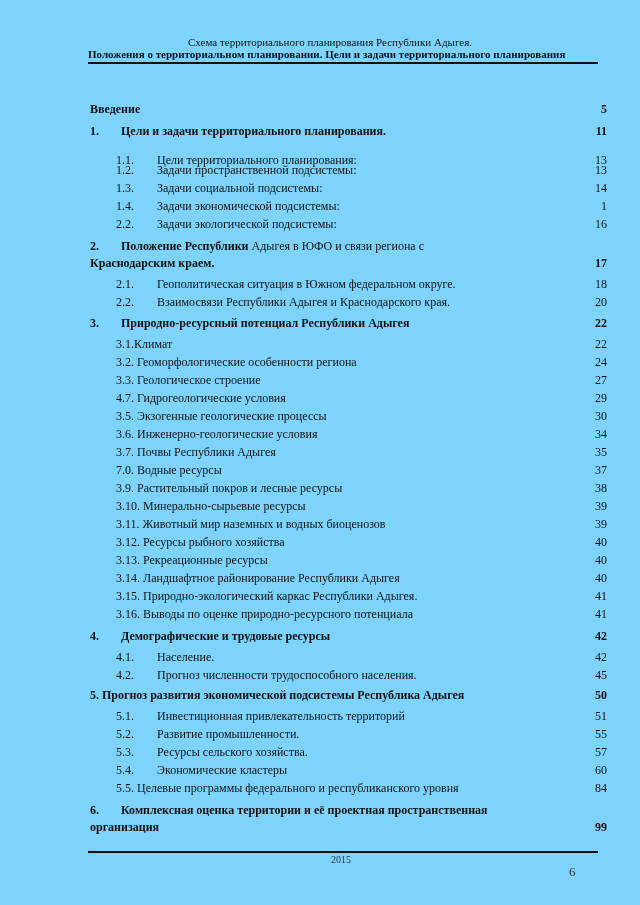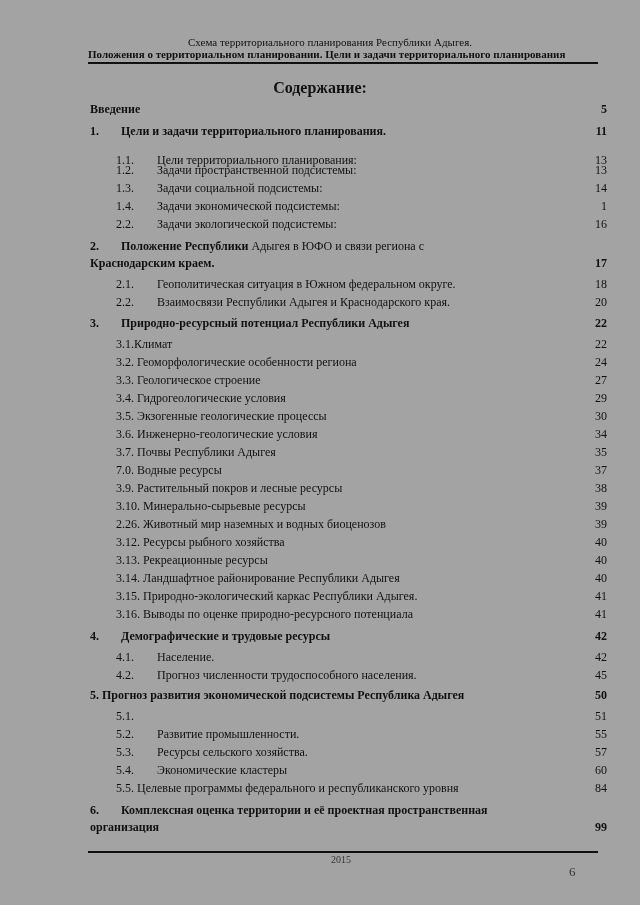--- a/index.html
+++ b/index.html
@@ -1,18 +1,18 @@
 <!DOCTYPE html>
 <html><head>
 <meta charset="utf-8">
 <style>
   html, body { margin: 0; padding: 0; background: #ffffff; }
   body { width: 640px; height: 905px; position: relative; overflow: hidden;
          font-family: "Liberation Serif", "DejaVu Serif", serif; color: #111; }
-  .page { position: absolute; left: 0; top: 0; width: 640px; height: 905px; background: #a3a3a3; }
+  .page { position: absolute; left: 0; top: 0; width: 640px; height: 905px; background: #7dd3fc; }
   .hdr { position: absolute; left: 88px; width: 472px; text-align: right; font-size: 11px; line-height: 13px; white-space: nowrap; }
   .hdr1 { top: 36px; text-align: center; left: 100px; width: 460px; }
   .hdr2 { top: 48px; font-weight: bold; }
   .rule { position: absolute; left: 88px; width: 510px; background: #111; }
   .rule-top { top: 62px; height: 2px; }
   .rule-bot { top: 851px; height: 2px; }
   .toc-title { position: absolute; top: 79px; left: 0; width: 640px; text-align: center;
                font-size: 16px; font-weight: bold; }
   .row { position: absolute; left: 0; width: 640px; height: 17px; font-size: 12px; line-height: 16px; white-space: nowrap; }
   .row .num, .row .txt, .row .pg { position: absolute; top: 0; }
@@ -31,21 +31,20 @@
 </style>
 </head>
 <body>
 
 <div class="page">
 
   <div class="hdr hdr1">Схема территориального планирования Республики Адыгея.</div>
   <div class="hdr hdr2">Положения о территориальном планировании. Цели и задачи территориального планирования</div>
   <div class="rule rule-top"></div>
 
-  <div class="toc-title">Содержание:</div>
 
   <div class="row bold" style="top:101px">
     <span class="num">Введение</span>
     <span class="pg">5</span>
   </div>
 
   <div class="row bold" style="top:123px">
     <span class="num">1.</span>
     <span class="txt">Цели и задачи территориального планирования.</span>
     <span class="pg">11</span>
@@ -106,21 +105,21 @@
     </div>
   <div class="row flat" style="top:354px">
       <span class="txt">3.2. Геоморфологические особенности региона</span>
       <span class="pg">24</span>
     </div>
   <div class="row flat" style="top:372px">
       <span class="txt">3.3. Геологическое строение</span>
       <span class="pg">27</span>
     </div>
   <div class="row flat" style="top:390px">
-      <span class="txt">3.4. Гидрогеологические условия</span>
+      <span class="txt">4.7. Гидрогеологические условия</span>
       <span class="pg">29</span>
     </div>
   <div class="row flat" style="top:408px">
       <span class="txt">3.5. Экзогенные геологические процессы</span>
       <span class="pg">30</span>
     </div>
   <div class="row flat" style="top:426px">
       <span class="txt">3.6. Инженерно-геологические условия</span>
       <span class="pg">34</span>
     </div>
@@ -134,21 +133,21 @@
     </div>
   <div class="row flat" style="top:480px">
       <span class="txt">3.9. Растительный покров и лесные ресурсы</span>
       <span class="pg">38</span>
     </div>
   <div class="row flat" style="top:498px">
       <span class="txt">3.10. Минерально-сырьевые ресурсы</span>
       <span class="pg">39</span>
     </div>
   <div class="row flat" style="top:516px">
-      <span class="txt">2.26. Животный мир наземных и водных биоценозов</span>
+      <span class="txt">3.11. Животный мир наземных и водных биоценозов</span>
       <span class="pg">39</span>
     </div>
   <div class="row flat" style="top:534px">
       <span class="txt">3.12. Ресурсы рыбного хозяйства</span>
       <span class="pg">40</span>
     </div>
   <div class="row flat" style="top:552px">
       <span class="txt">3.13. Рекреационные ресурсы</span>
       <span class="pg">40</span>
     </div>
@@ -180,20 +179,21 @@
     <span class="txt">Прогноз численности трудоспособного населения.</span>
     <span class="pg">45</span>
   </div>
 
   <div class="row bold flat5" style="top:687px">
     <span class="txt">5. Прогноз развития экономической подсистемы Республика Адыгея</span>
     <span class="pg">50</span>
   </div>
   <div class="row sub" style="top:708px">
     <span class="num">5.1.</span>
+    <span class="txt">Инвестиционная привлекательность территорий</span>
     <span class="pg">51</span>
   </div>
   <div class="row sub" style="top:726px">
     <span class="num">5.2.</span>
     <span class="txt">Развитие промышленности.</span>
     <span class="pg">55</span>
   </div>
   <div class="row sub" style="top:744px">
     <span class="num">5.3.</span>
     <span class="txt">Ресурсы сельского хозяйства.</span>

